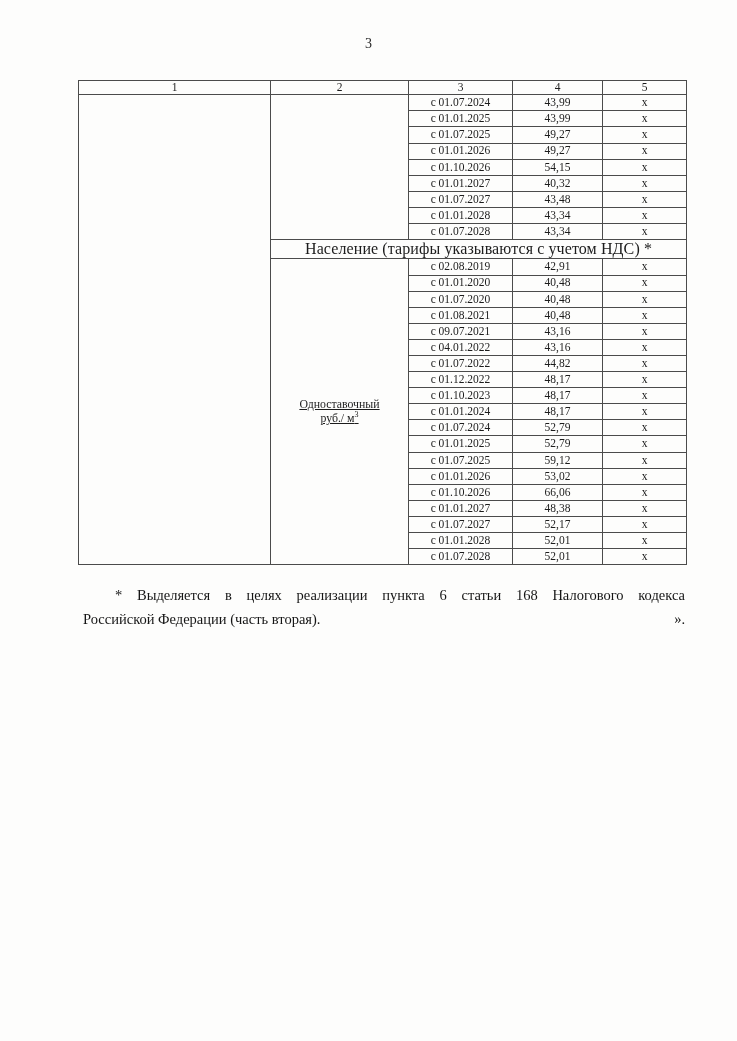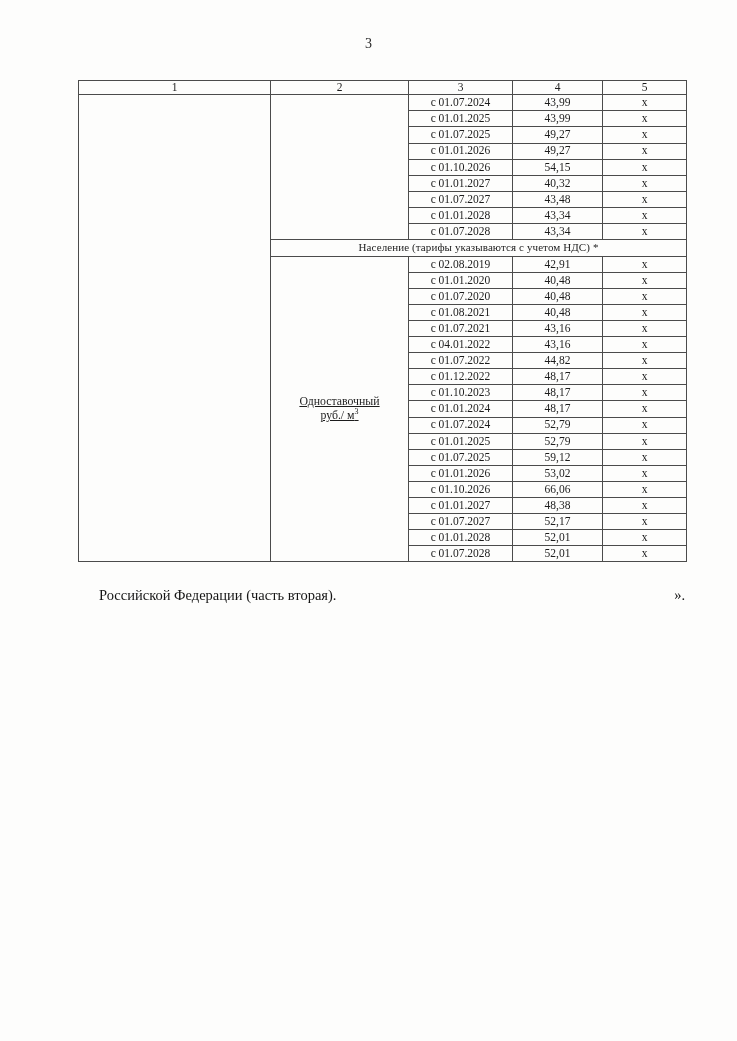--- a/index.html
+++ b/index.html
@@ -49,21 +49,21 @@
     border: 1.5px solid #3a3a3a;
   }
   thead tr { height: 14px; }
   thead th {
     font-weight: normal;
     font-size: 11.5px;
   }
   tr.data-row { height: 16.1px; }
   tr.section-row { height: 16.5px; }
   td.section-header {
-    font-size: 11px;
+    font-size: 16px;
     letter-spacing: 0.1px;
   }
   td.tariff-type {
     font-size: 11.8px;
     line-height: 1.35;
     white-space: normal;
     text-decoration: underline;
   }
   td.tariff-type sup {
     font-size: 8px;
@@ -83,21 +83,20 @@
   .fn-line1 {
     display: block;
     text-align: justify;
     text-align-last: justify;
     text-indent: 32px;
     word-spacing: 1px;
   }
   .fn-line2 {
     display: flex;
     justify-content: space-between;
-    margin-left: 16px;
   }
 </style>
 </head>
 <body>
 
 <div class="page">
 
   <div class="page-number">3</div>
 
   <table class="tariff-table">
@@ -186,21 +185,21 @@
           <td>с 01.07.2020</td>
           <td>40,48</td>
           <td>х</td>
         </tr>
         <tr class="data-row">
           <td>с 01.08.2021</td>
           <td>40,48</td>
           <td>х</td>
         </tr>
         <tr class="data-row">
-          <td>с 01.07.2021</td>
+          <td>с 09.07.2021</td>
           <td>43,16</td>
           <td>х</td>
         </tr>
         <tr class="data-row">
           <td>с 04.01.2022</td>
           <td>43,16</td>
           <td>х</td>
         </tr>
         <tr class="data-row">
           <td>с 01.07.2022</td>
@@ -264,19 +263,20 @@
         </tr>
         <tr class="data-row">
           <td>с 01.07.2028</td>
           <td>52,01</td>
           <td>х</td>
         </tr>
       </tbody>
   </table>
 
   <p class="footnote">
+    <span class="fn-line1">* Выделяется в целях реализации пункта 6 статьи 168 Налогового кодекса</span>
     <span class="fn-line2">
       <span>Российской Федерации (часть вторая).</span>
       <span>».</span>
     </span>
   </p>
 
 </div>
 
 </body></html>

